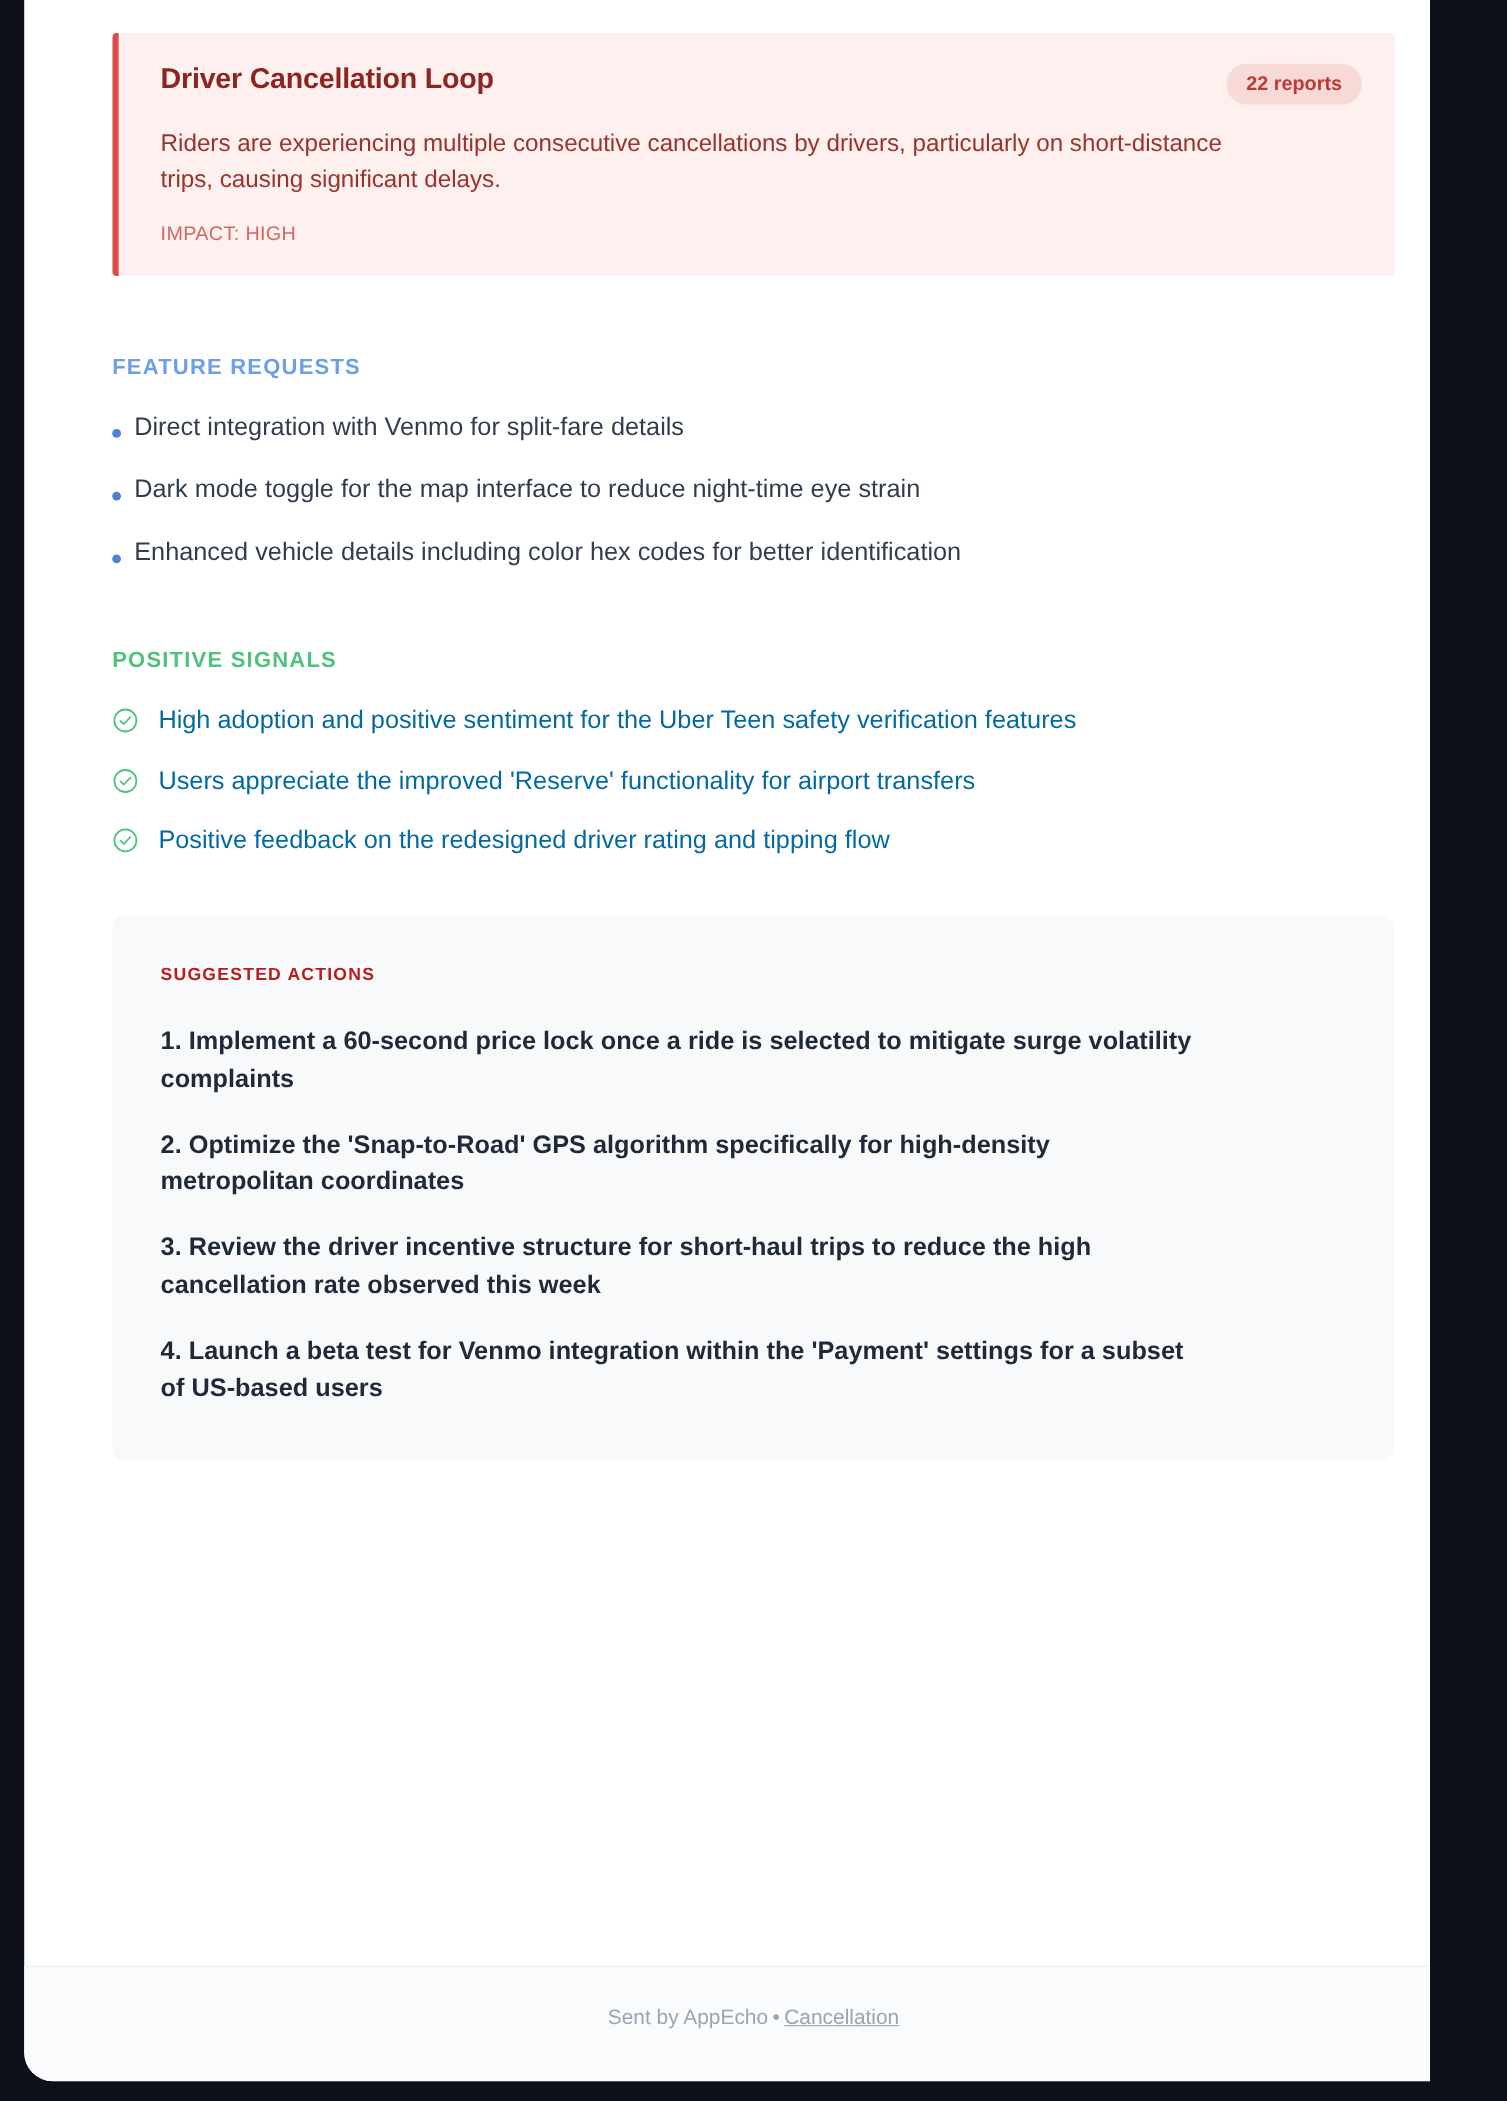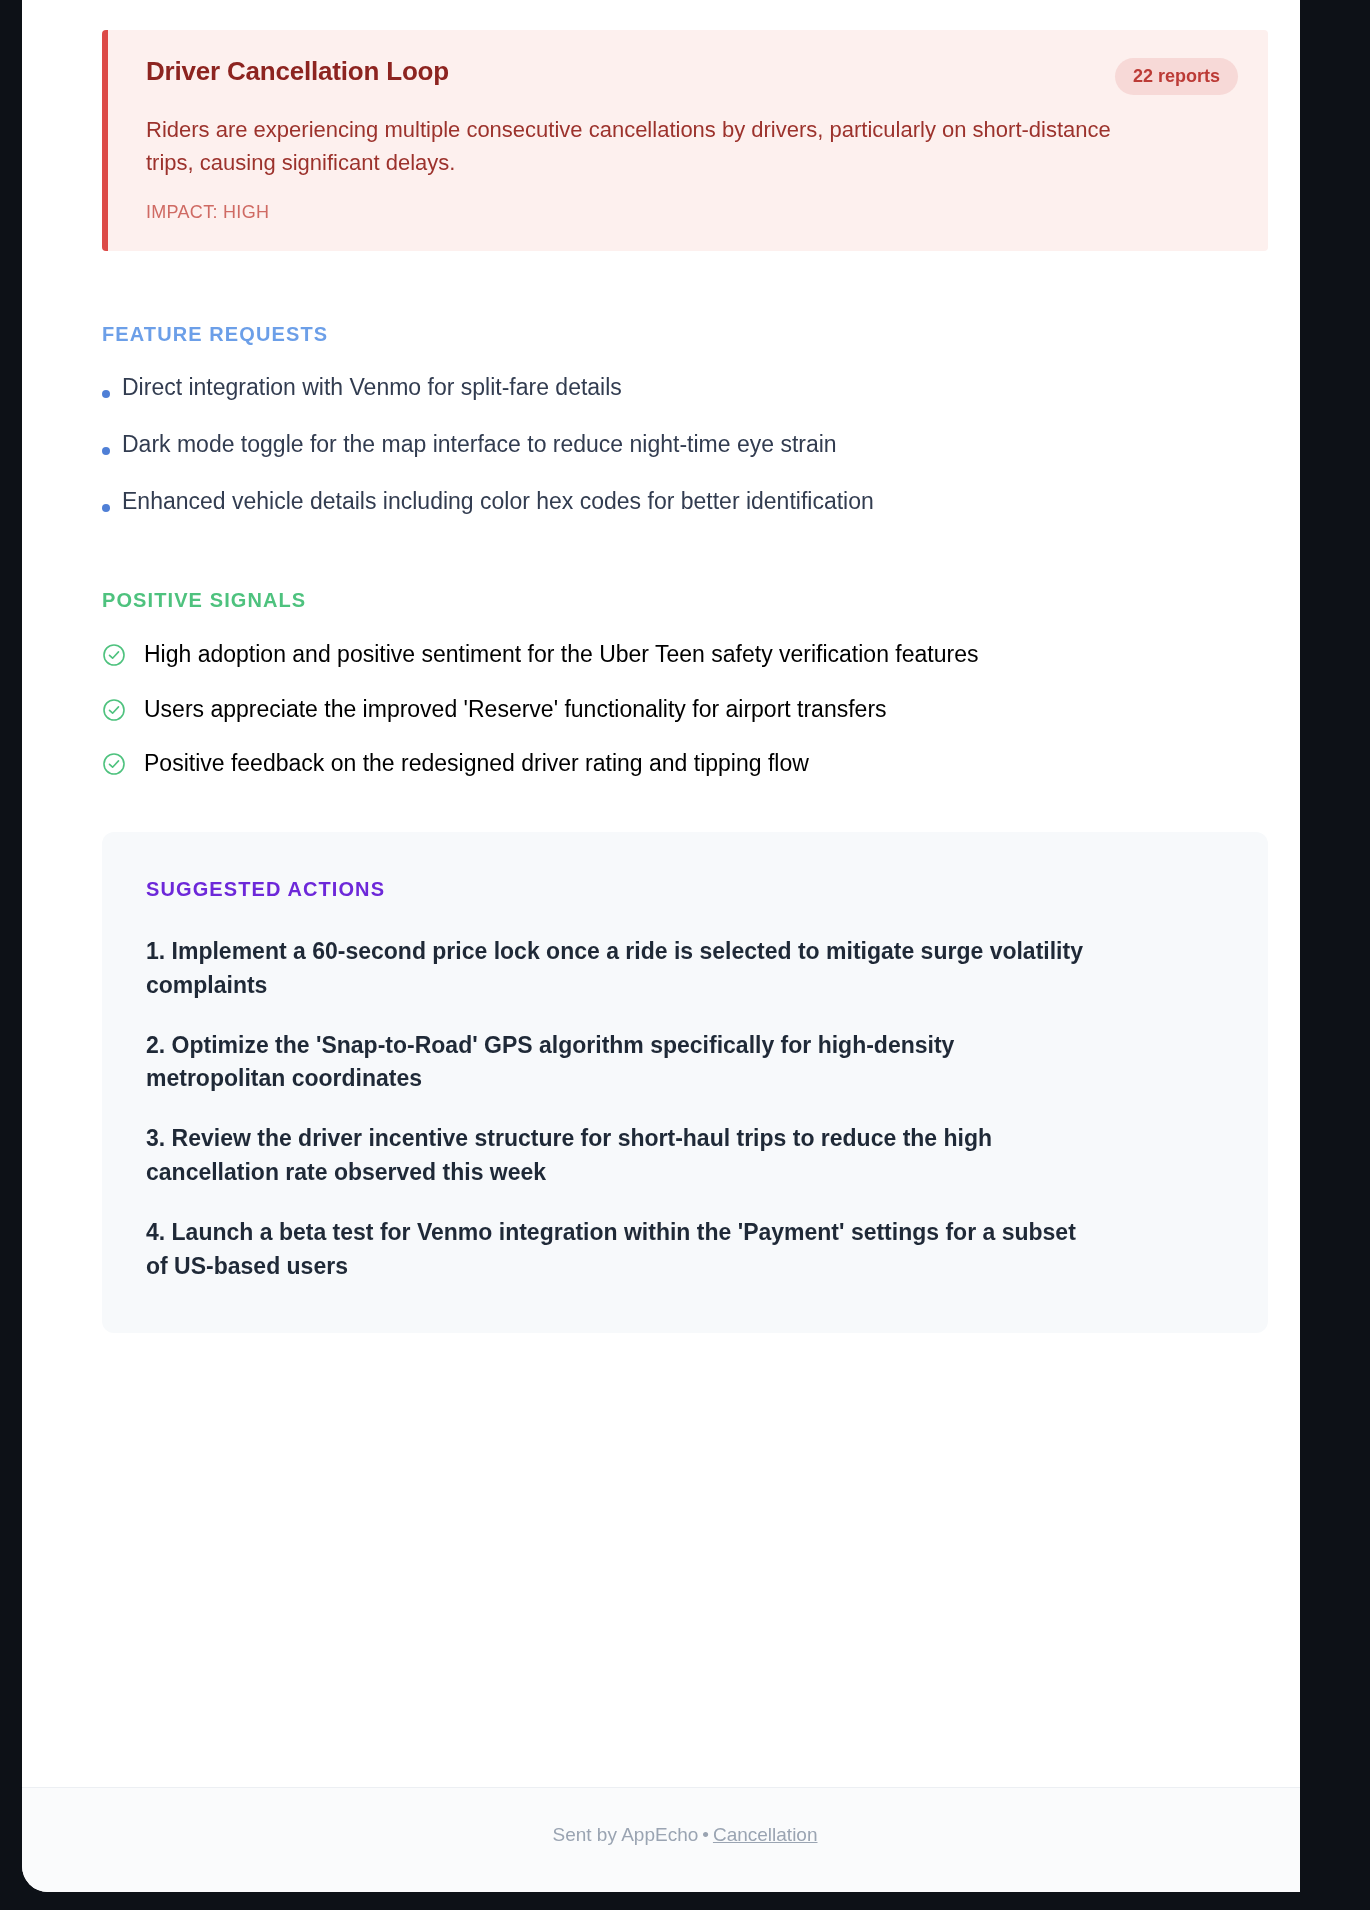--- a/index.html
+++ b/index.html
@@ -129,37 +129,37 @@
   }
   .check-icon {
     flex: 0 0 auto;
     width: 24px;
     height: 24px;
     margin-top: 5px;
   }
   .ptext {
     font-size: 23px;
     line-height: 1.42;
-    color: #000000;
+    color: #0369a1;
     max-width: 920px;
   }
 
   
   .actions-panel {
     margin-top: 52px;
     margin-bottom: 60px;
     background: #f7f9fb;
     border-radius: 12px;
     padding: 46px 44px 50px 44px;
   }
   .actions-title {
-    font-size: 20px;
+    font-size: 16px;
     font-weight: bold;
     letter-spacing: 1.1px;
-    color: #6d28d9;
+    color: #b91c1c;
     margin-bottom: 34px;
   }
   .action-item {
     font-size: 23px;
     font-weight: bold;
     line-height: 1.47;
     color: #1f2937;
     margin-bottom: 26px;
     max-width: 950px;
   }

